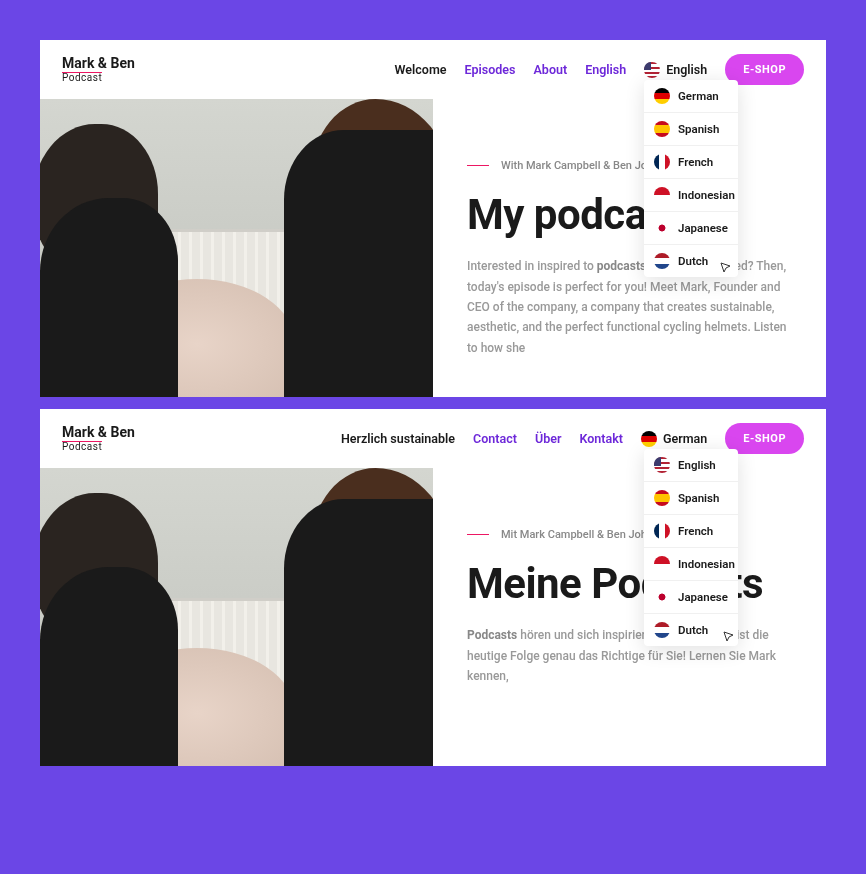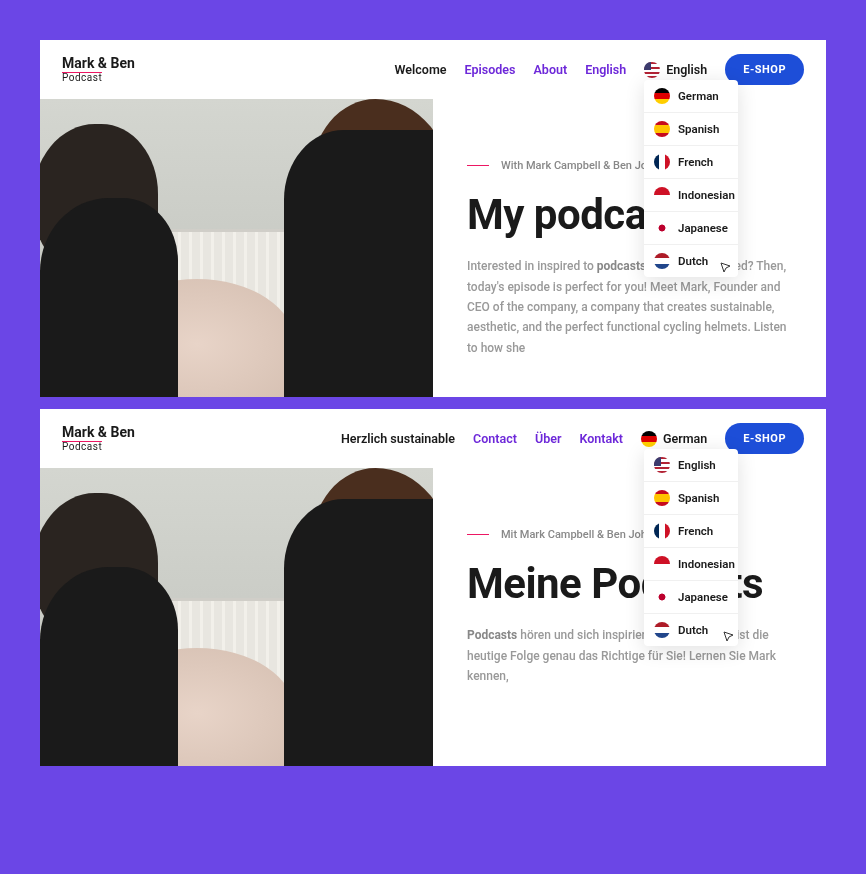--- a/index.html
+++ b/index.html
@@ -17,21 +17,21 @@
 .lang-label{font-size:12.5px;font-weight:600;color:#1a1a1a}
 .flag{width:16px;height:16px;border-radius:50%;display:inline-block;flex-shrink:0}
 .flag-us{background:linear-gradient(180deg,#b22234 0%,#b22234 15%,#fff 15%,#fff 30%,#b22234 30%,#b22234 45%,#fff 45%,#fff 60%,#b22234 60%,#b22234 75%,#fff 75%,#fff 90%,#b22234 90%);position:relative}
 .flag-us::before{content:'';position:absolute;top:0;left:0;width:45%;height:55%;background:#3c3b6e;border-top-left-radius:8px}
 .flag-de{background:linear-gradient(180deg,#000 0%,#000 33%,#dd0000 33%,#dd0000 66%,#ffce00 66%)}
 .flag-es{background:linear-gradient(180deg,#c60b1e 0%,#c60b1e 25%,#ffc400 25%,#ffc400 75%,#c60b1e 75%)}
 .flag-fr{background:linear-gradient(90deg,#002654 0%,#002654 33%,#fff 33%,#fff 66%,#ce1126 66%)}
 .flag-id{background:linear-gradient(180deg,#ce1126 0%,#ce1126 50%,#fff 50%)}
 .flag-jp{background:radial-gradient(circle,#bc002d 0%,#bc002d 30%,#fff 32%)}
 .flag-nl{background:linear-gradient(180deg,#ae1c28 0%,#ae1c28 33%,#fff 33%,#fff 66%,#21468b 66%)}
-.eshop{background:#1d4ed8;color:#fff;font-size:11px;font-weight:700;padding:9px 18px;border-radius:20px;cursor:pointer;letter-spacing:0.5px}
+.eshop{background:#d946ef;color:#fff;font-size:11px;font-weight:700;padding:9px 18px;border-radius:20px;cursor:pointer;letter-spacing:0.5px}
 .dropdown{position:absolute;top:40px;right:88px;background:#fff;border-radius:4px;box-shadow:0 4px 20px rgba(0,0,0,0.12);z-index:20;width:94px}
 .dd-item{display:flex;align-items:center;gap:8px;padding:8px 10px;cursor:pointer;border-bottom:1px solid #f0f0f0}
 .dd-item:last-child{border-bottom:none}
 .dd-label{font-size:11.5px;font-weight:600;color:#1a1a1a}
 .cursor{position:absolute;width:12px;height:12px;pointer-events:none}
 .content{display:flex;height:310px}
 .hero-img{width:50%;background:#4a5a5a;position:relative;overflow:hidden}
 .img-wall{position:absolute;top:0;left:0;right:0;height:55%;background:linear-gradient(180deg,#d4d6d0 0%,#c8cac4 100%)}
 .img-rad{position:absolute;top:42%;left:22%;right:0;height:30%;background:repeating-linear-gradient(90deg,#e8e6e0 0,#e8e6e0 8px,#f2f0ea 8px,#f2f0ea 11px);border-top:3px solid #d0cec8}
 .img-p1{position:absolute;bottom:0;left:0;width:35%;height:68%;background:#1a1a1a;border-radius:50% 40% 0 0 / 35% 30% 0 0}

